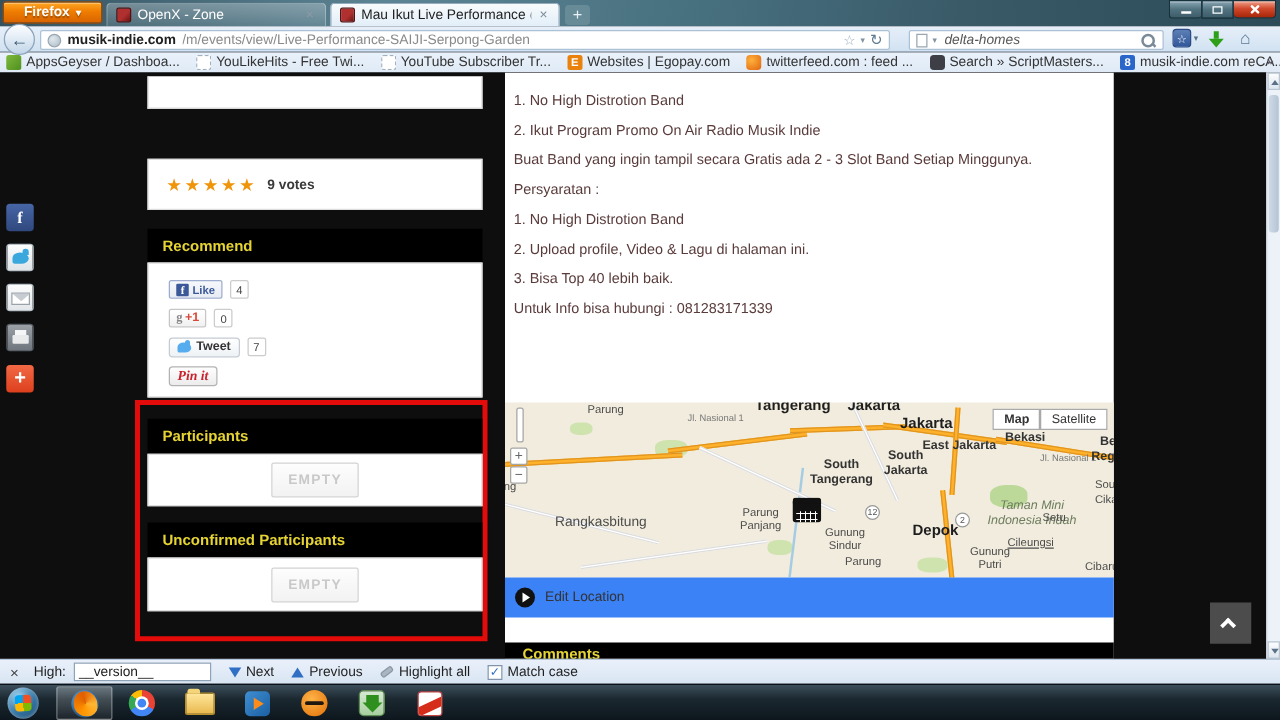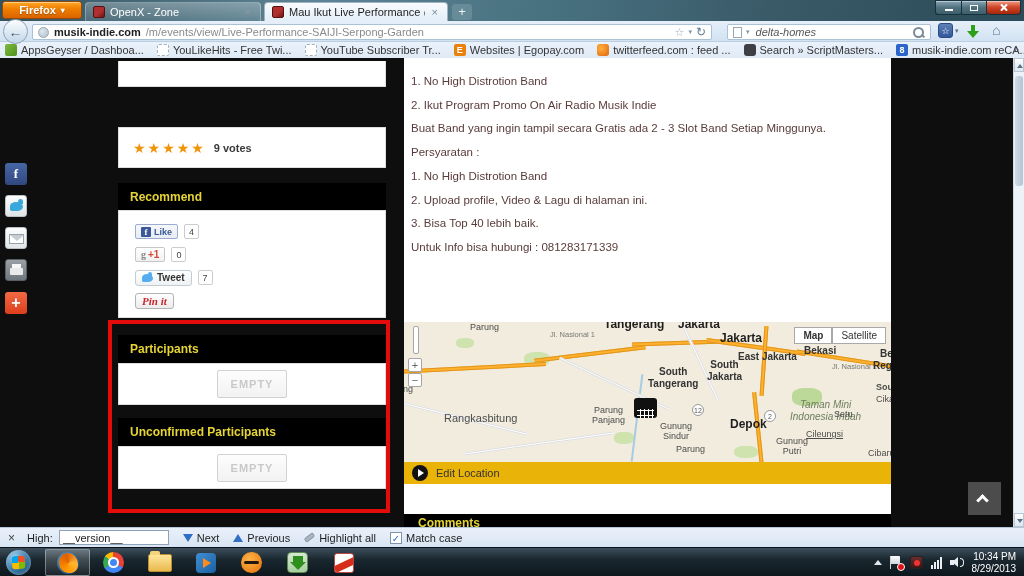--- a/index.html
+++ b/index.html
@@ -162,21 +162,21 @@
        font-size:7px;color:#555;text-align:center;line-height:12px;}
   .marker{position:absolute;left:230px;top:76px;width:23px;height:20px;background:#111;border-radius:3px;cursor:pointer;
        background-image:repeating-linear-gradient(90deg,transparent 0 3px,#fff 3px 4px),repeating-linear-gradient(0deg,transparent 0 4px,#fff 4px 5px);
        background-size:17px 11px;background-position:3px 6px;background-repeat:no-repeat;border-top:5px solid #111;}
   .map-btns{position:absolute;top:5px;right:5px;display:flex;font-size:10px;}
   .map-btn{background:#fff;border:1px solid #a9a9a9;padding:2px 8px;color:#333;cursor:pointer;}
   .map-btn.sel{font-weight:bold;}
   .zoom-track{position:absolute;left:9px;top:4px;width:6px;height:28px;background:#fff;border:1px solid #a5a5a5;border-radius:2px;}
   .zbtn{position:absolute;left:4px;width:14px;height:14px;background:#fff;border:1px solid #a5a5a5;border-radius:2px;
        font-size:11px;line-height:12px;text-align:center;color:#666;cursor:pointer;}
-  .editbar{position:absolute;top:404px;left:0;width:487px;height:22px;background:#eab308;
+  .editbar{position:absolute;top:404px;left:0;width:487px;height:32px;background:#3b82f6;
        display:flex;align-items:center;gap:8px;padding-left:8px;font-size:11px;color:#333;cursor:pointer;}
   .play-ico{width:16px;height:16px;border-radius:50%;background:#111;position:relative;flex:none;}
   .play-ico::before{content:"";position:absolute;left:6px;top:4px;border-left:6px solid #fff;
        border-top:4px solid transparent;border-bottom:4px solid transparent;}
 
   
   .scrolltop{position:absolute;left:968px;top:424px;width:33px;height:33px;background:#4c4c4c;cursor:pointer;}
   .chev{position:absolute;left:10px;top:14px;width:9px;height:9px;border-left:3px solid #fff;border-top:3px solid #fff;transform:rotate(45deg);}
   .vscroll{position:absolute;top:58px;right:0;width:11px;height:469px;background:#edf2f8;border-left:1px solid #cfd9e4;}
   .varrow{position:absolute;left:0;width:10px;height:14px;background:linear-gradient(#fdfdfd,#dde6ef);border:1px solid #b9c6d3;}
@@ -461,21 +461,21 @@
         <span class="ml" style="left:256px;top:99px;">Gunung
 Sindur</span>
         <span class="ml" style="left:272px;top:122px;">Parung</span>
         <span class="ml big" style="left:326px;top:96px;">Depok</span>
         <span class="ml" style="left:372px;top:114px;">Gunung
 Putri</span>
         <span class="ml" style="left:402px;top:107px;text-decoration:underline;">Cileungsi</span>
         <span class="ml" style="left:430px;top:87px;">Setu</span>
         <span class="ml" style="left:464px;top:126px;">Cibarusa</span>
         <span class="ml" style="left:472px;top:72px;">Cikar</span>
-        <span class="ml" style="left:472px;top:60px;font-weight:bold;">Sou</span>
+        <span class="ml" style="left:472px;top:60px;">Sou</span>
         <span class="ml" style="left:-1px;top:62px;">ng</span>
         <span class="shield" style="left:288px;top:82px;">12</span>
         <span class="shield" style="left:360px;top:88px;">2</span>
 
         <span class="marker"></span>
         <span class="zoom-track"></span>
         <span class="zbtn" style="top:36px;">+</span>
         <span class="zbtn" style="top:51px;">−</span>
         <span class="map-btns">
           <span class="map-btn sel">Map</span>
@@ -544,35 +544,15 @@
       </div>
     <div class="tcell" style="left:229px;">
         <span class="ico-aimp"></span>
       </div>
     <div class="tcell" style="left:275px;">
         <span class="ico-idm"></span>
       </div>
     <div class="tcell" style="left:321px;">
         <span class="ico-pic"></span>
       </div>
-    <div class="tray">
-      <span class="tray-arrow"></span>
-      <span class="tray-flag">
-          <span class="badge"></span>
-        </span>
-      <span class="tray-av"></span>
-      <span class="sigbars">
-        <i style="height:4px;"></i>
-          <i style="height:7px;"></i>
-          <i style="height:9px;"></i>
-          <i style="height:12px;"></i>
-      </span>
-      <span class="spk">
-          <i></i>
-        </span>
-      <span class="clock">
-        <div>10:34 PM</div>
-        <div>8/29/2013</div>
-      </span>
-    </div>
   </div>
 
 </div>
 
 </body></html>

